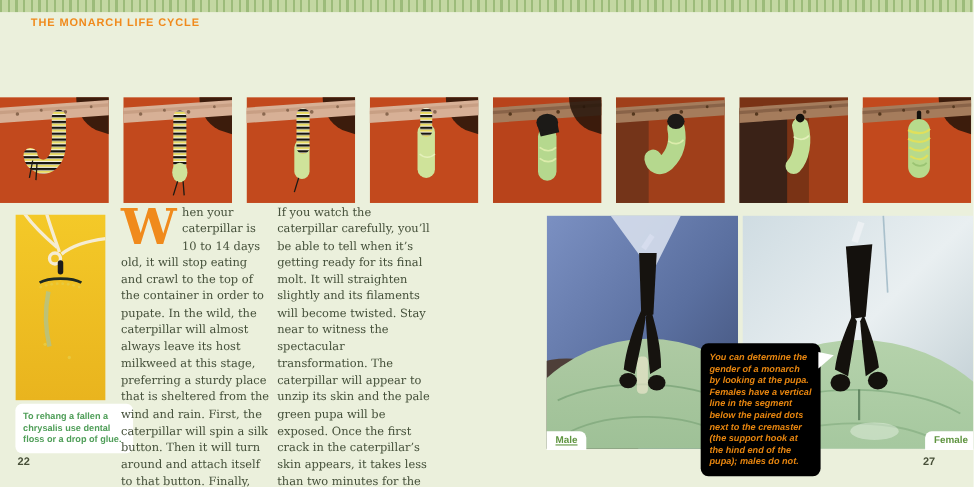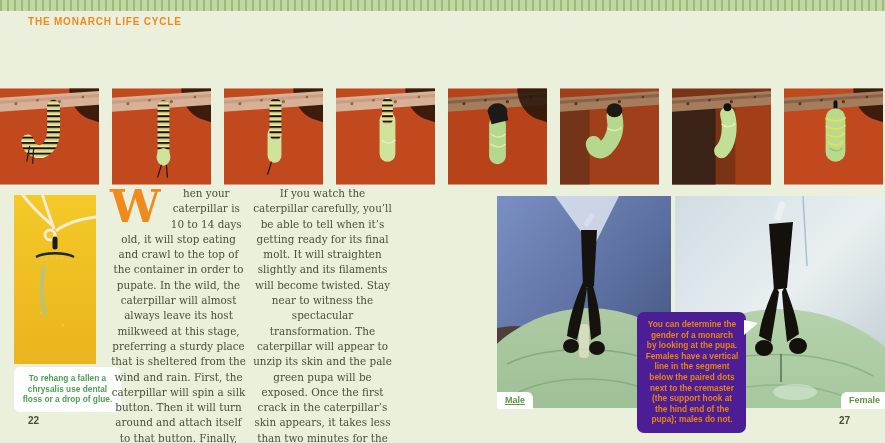--- a/index.html
+++ b/index.html
@@ -1,20 +1,20 @@
 <!DOCTYPE html>
 <html><head>
 <meta charset="utf-8">
 <style>
   * { margin:0; padding:0; box-sizing:border-box; }
   html,body { width:885px; height:443px; }
   body { font-family:"Liberation Sans", sans-serif; }
   .spread {
     position:relative; width:885px; height:443px;
-    background:#ebf0dc; overflow:hidden;text-align:center;
+    background:#ebf0dc; overflow:hidden;
   }
   .banner {
     position:absolute; left:0; top:0; width:885px; height:11px;
     background:repeating-linear-gradient(90deg,#9cbb7a 0 2px,#c3d7a2 2px 7px);
   }
   .eyebrow {
     position:absolute; left:28px; top:16px;
     font-size:10px; font-weight:bold; letter-spacing:0.8px;
     color:#f08a1c;
   }
@@ -28,21 +28,21 @@
   .frame { width:99px; height:97px; flex:0 0 auto; overflow:hidden; }
   .frame svg { display:block; }
 
   .left-photo { position:absolute; left:14px; top:195px; width:82px; height:169px; }
   .caption-box {
     position:absolute; left:14px; top:367px; width:107px;
     background:#ffffff; border-radius:6px; padding:6px 7px 7px 7px;
     font-size:8.3px; line-height:10.5px; font-weight:bold; color:#4f9e58;
   }
   .pagenum { position:absolute; font-size:10px; font-weight:bold; color:#474f38; }
-  .pagenum.left { left:28px; top:415px; }
+  .pagenum.left { left:16px; top:415px; }
   .pagenum.right { left:839px; top:415px; }
 
   .col { position:absolute; top:186px; font-family:"DejaVu Serif","Liberation Serif",serif;
     font-size:10.4px; line-height:15.3px; color:#45503a; }
   .col1 { left:110px; width:137px; }
   .col2 { left:252px; width:141px; }
   .dropcap {
     float:left; font-family:"DejaVu Serif",serif; font-weight:bold;
     font-size:45px; line-height:37px; color:#f08a1c; margin:2px 5px 0 0;
   }
@@ -51,22 +51,22 @@
   .female-photo { position:absolute; left:675px; top:196px; width:210px; height:212px; }
   .photo-label {
     position:absolute; background:#ffffff; color:#5f9440; font-weight:bold;
     font-size:9px; padding:3px 8px 4px 8px;
   }
   .label-male { left:497px; top:392px; border-radius:0 6px 0 0;text-decoration:underline; }
   .label-female { left:841px; top:392px; border-radius:6px 0 0 0; }
 
   .bubble {
     position:absolute; left:637px; top:312px; width:109px;
-    background:#4c1d95; border-radius:7px; padding:7px 7px 8px 8px;
-    font-size:8.3px; line-height:10.6px; font-weight:bold; color:#e8860f;
+    background:#000000; border-radius:7px; padding:7px 7px 8px 8px;
+    font-size:8.3px; line-height:10.6px; font-weight:bold; color:#e8860f;font-style:italic;
   }
   .bubble-tail {
     position:absolute; left:744px; top:320px; width:0; height:0;
     border-left:14px solid #ffffff; border-top:3px solid transparent;
     border-bottom:12px solid transparent;
   }
 </style>
 </head>
 <body>
 

